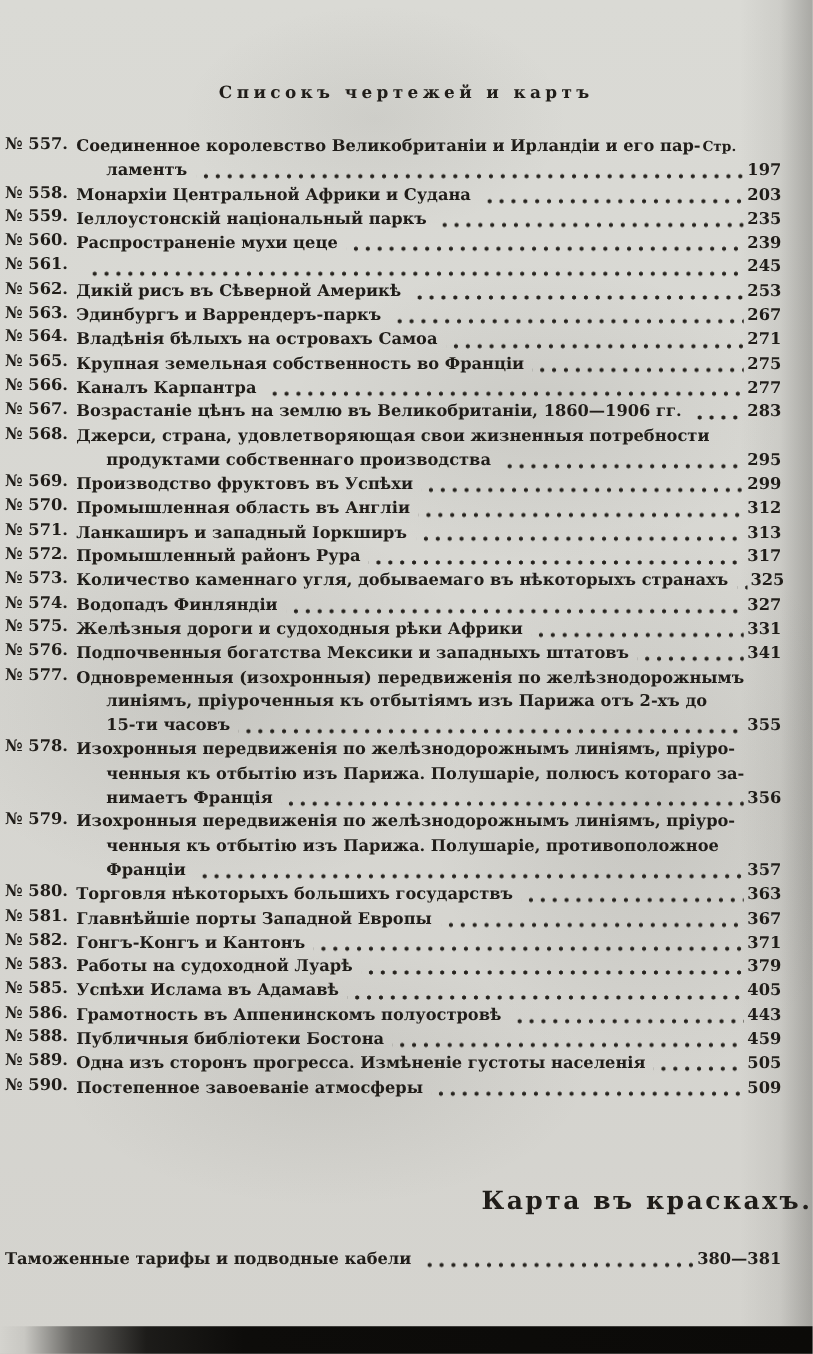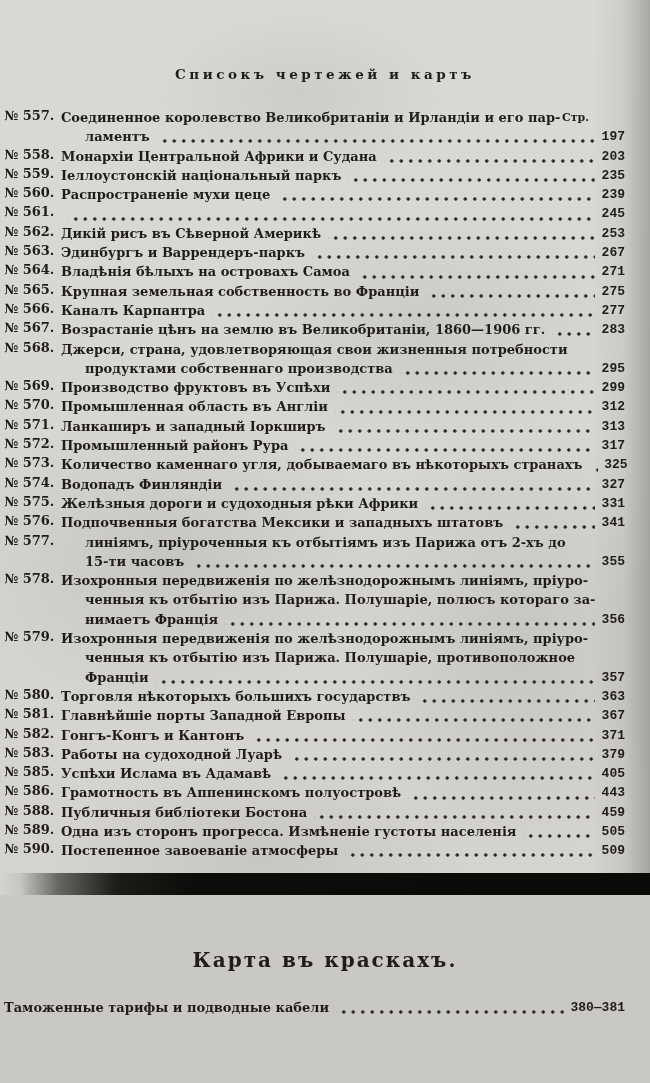--- a/index.html
+++ b/index.html
@@ -2,21 +2,21 @@
 <html><head>
 <meta charset="utf-8">
 <style>
   html,body{margin:0;padding:0;}
   body{
     width:650px;height:1083px;overflow:hidden;
     background:#c9c8c3;
     font-family:"DejaVu Serif","DejaVu Sans",serif;
   }
   .page{
-    position:relative;width:650px;height:895px;
+    position:relative;width:650px;height:1083px;
     color:#201d19;
     background:
       radial-gradient(ellipse 320px 220px at 170px 560px, rgba(85,84,78,0.12), rgba(0,0,0,0) 70%),
       radial-gradient(ellipse 280px 170px at 430px 330px, rgba(85,84,78,0.10), rgba(0,0,0,0) 70%),
       radial-gradient(ellipse 250px 320px at 520px 640px, rgba(85,84,78,0.12), rgba(0,0,0,0) 70%),
       radial-gradient(ellipse 220px 130px at 300px 95px, rgba(85,84,78,0.09), rgba(0,0,0,0) 70%),
       radial-gradient(ellipse 300px 150px at 260px 860px, rgba(85,84,78,0.10), rgba(0,0,0,0) 70%),
       linear-gradient(to left, rgba(40,39,36,0.28), rgba(40,39,36,0.07) 4%, rgba(0,0,0,0) 9%),
       linear-gradient(#dadad5,#d4d3ce);
   }
@@ -39,24 +39,24 @@
   .line.cont{padding-left:24px;}
   .line.last{display:flex;}
   .line.last .txt{flex:0 1 auto;white-space:nowrap;}
   .leader{
     flex:1 1 auto;min-width:8px;margin:0 2px 0 7px;align-self:stretch;
     background-image:radial-gradient(circle, #26231e 1.35px, rgba(0,0,0,0) 1.8px);
     background-size:9.5px 3.8px;
     background-position:3px 12.2px;
     background-repeat:repeat-x;
   }
-  .pageno{flex:0 0 auto;min-width:28px;text-align:right;white-space:nowrap;font-family:Liberation Mono, monospace;}
+  .pageno{flex:0 0 auto;min-width:28px;text-align:right;white-space:nowrap;}
   .section-heading{
     position:absolute;top:948px;left:0;right:0;margin:0;
-    text-align:center;
+    text-align:right;
     font-size:20px;font-weight:bold;letter-spacing:2px;
   }
   .toc-bottom{position:absolute;top:998px;left:4px;right:25px;}
   .bottom-bar{
     position:absolute;left:0;right:0;bottom:0;height:22px;
     background:linear-gradient(to right,
       rgba(13,12,10,0) 0, rgba(13,12,10,0.06) 3%,
       rgba(13,12,10,0.55) 9%, rgba(13,12,10,0.92) 18%,
       #0d0c0a 30%, #0b0a08 100%);
   }
@@ -267,20 +267,21 @@
             <div class="line last">
               <span class="txt">Подпочвенныя богатства Мексики и западныхъ штатовъ</span>
               <span class="leader"></span>
               <span class="pageno">341</span>
             </div>
           </div>
         </div>
         <div class="entry">
           <span class="num">№ 577.</span>
           <div class="body">
+            <div class="line">Одновременныя (изохронныя) передвиженія по желѣзнодорожнымъ</div>
             <div class="line cont">линіямъ, пріуроченныя къ отбытіямъ изъ Парижа отъ 2-хъ до</div>
             <div class="line cont last">
               <span class="txt">15-ти часовъ</span>
               <span class="leader"></span>
               <span class="pageno">355</span>
             </div>
           </div>
         </div>
         <div class="entry">
           <span class="num">№ 578.</span>

